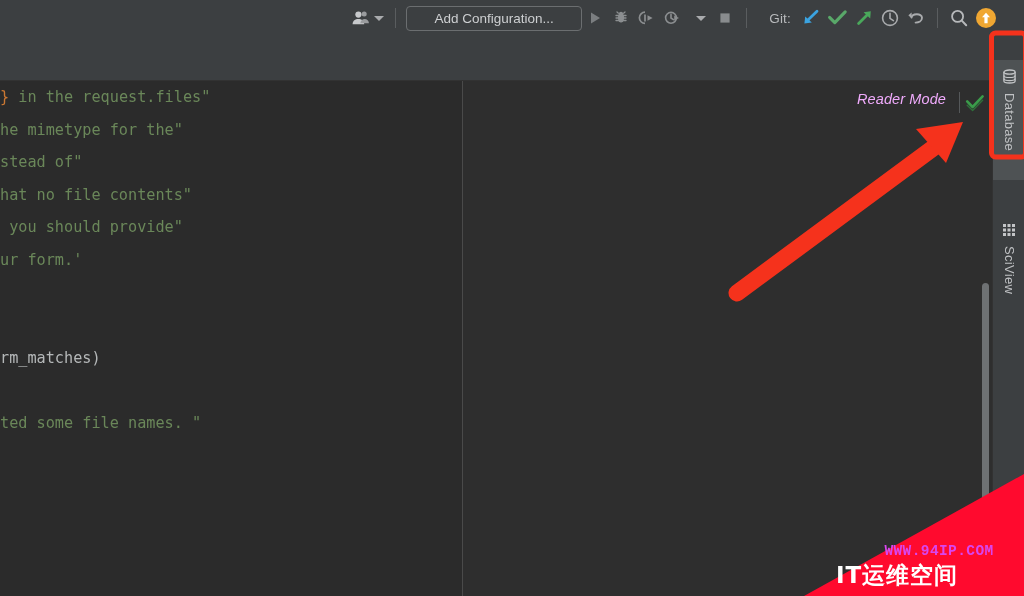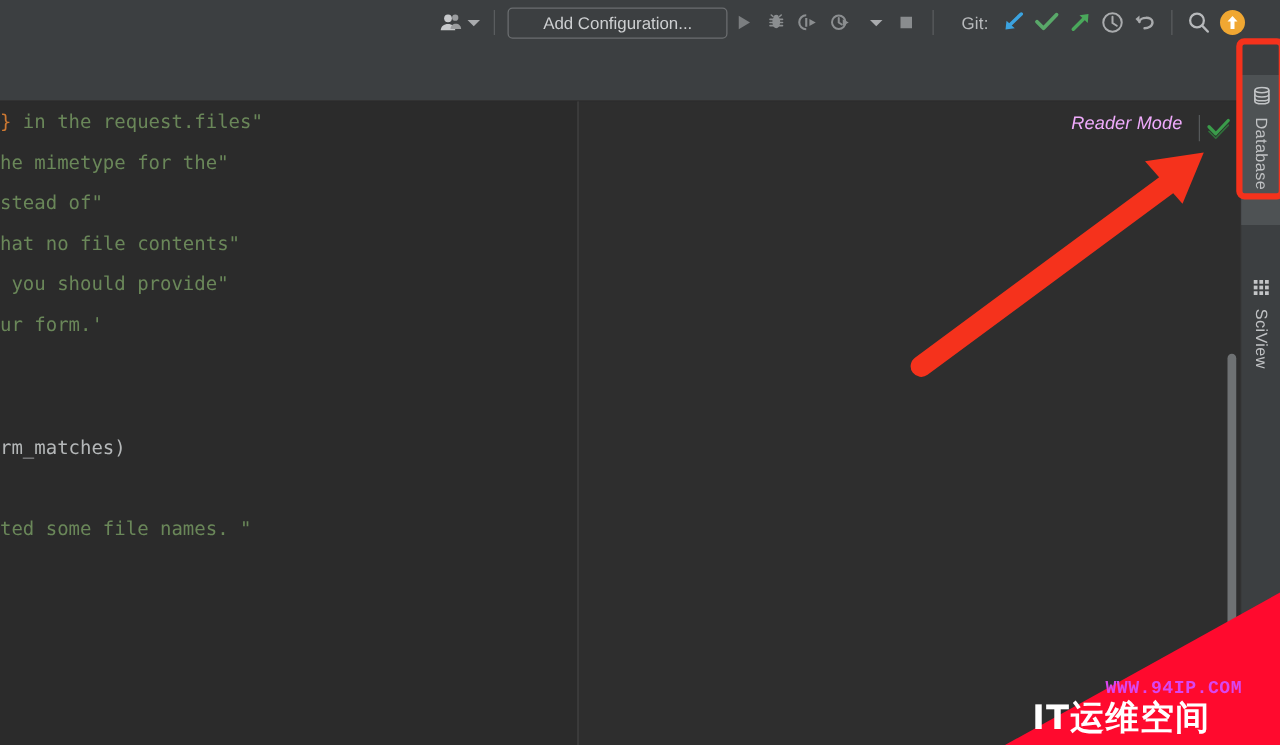--- a/index.html
+++ b/index.html
@@ -203,21 +203,21 @@
     white-space: nowrap;
     margin-left: 42px;
   }
   .wm-text-cn {
     position: absolute;
     left: 897px; top: 560px;
     transform: translateX(-50%);
     color: #ffffff;
     font-family: "DejaVu Sans", sans-serif;
     font-weight: bold;
-    font-size: 27px;
+    font-size: 23px;
     letter-spacing: 1px;
     white-space: nowrap;
     line-height: 30px;
   }
 </style>
 </head>
 <body>
 
 <div id="app">
 

